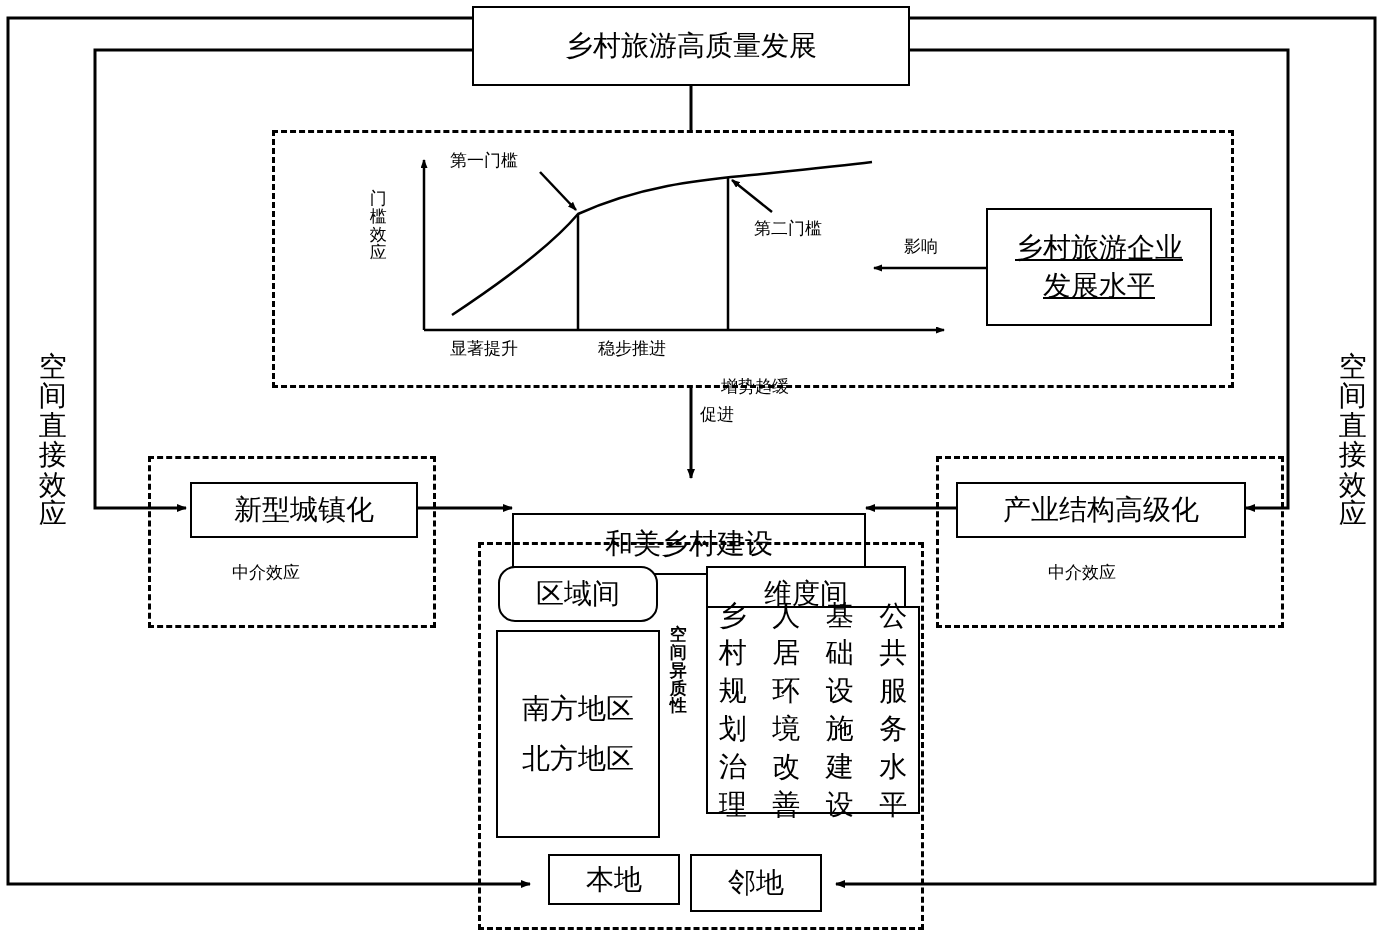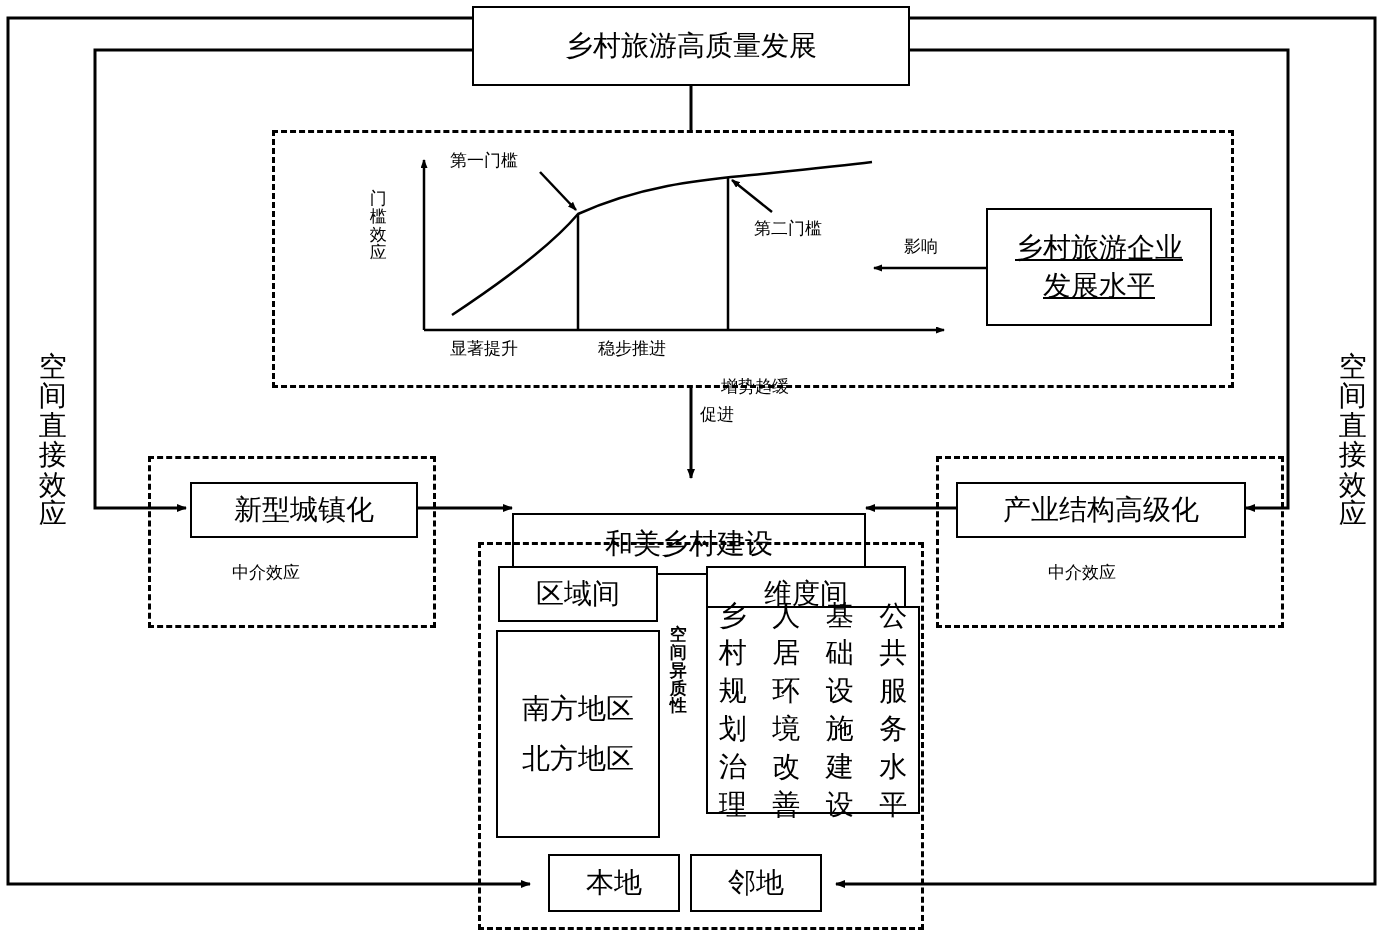--- a/index.html
+++ b/index.html
@@ -140,40 +140,40 @@
   <div class="vlabel f28" style="left:1336px; top:352px;">空间直接效应</div>
 
   <div class="box f28" style="left:512px; top:478px; width:354px; height:62px;margin-top:35px;">
     <span>和美乡村建设</span>
   </div>
 
   <div class="dashed" style="left:478px; top:542px; width:446px; height:388px;"></div>
 
   <div class="vlabel f26" style="left:668px; top:626px;font-weight:bold;">空间异质性</div>
 
-  <div class="box f28" style="left:498px; top:566px; width:160px; height:56px;">
+  <div class="box f28" style="left:498px; top:566px; width:160px; height:56px;border-radius:17px;">
     <span>区域间</span>
   </div>
 
   <div class="box f28" style="left:706px; top:566px; width:200px; height:56px;">
     <span>维度间</span>
   </div>
 
   <div class="box f28" style="left:496px; top:630px; width:164px; height:208px; flex-direction:column; gap:12px;">
     <span>南方地区</span>
     <span>北方地区</span>
   </div>
 
   <div class="box f28" style="left:706px; top:606px; width:214px; height:208px; gap:4px;">
     <span>乡村规划治理</span>
     <span>人居环境改善</span>
     <span>基础设施建设</span>
     <span>公共服务水平</span>
   </div>
 
-  <div class="box f28" style="left:548px; top:854px; width:132px; height:58px;">
+  <div class="box f28" style="left:548px; top:854px; width:132px; height:51px;">
     <span>本地</span>
   </div>
   <div class="box f28" style="left:690px; top:854px; width:132px; height:58px;">
     <span>邻地</span>
   </div>
 
 </div>
 
 </body></html>

